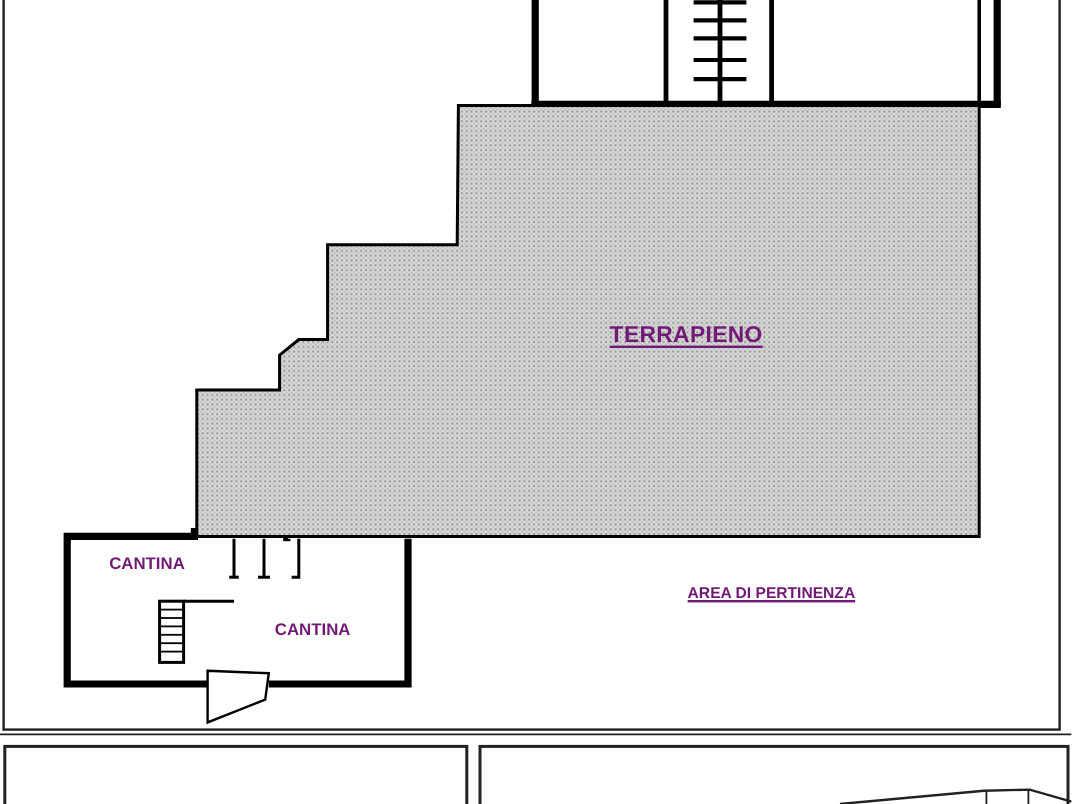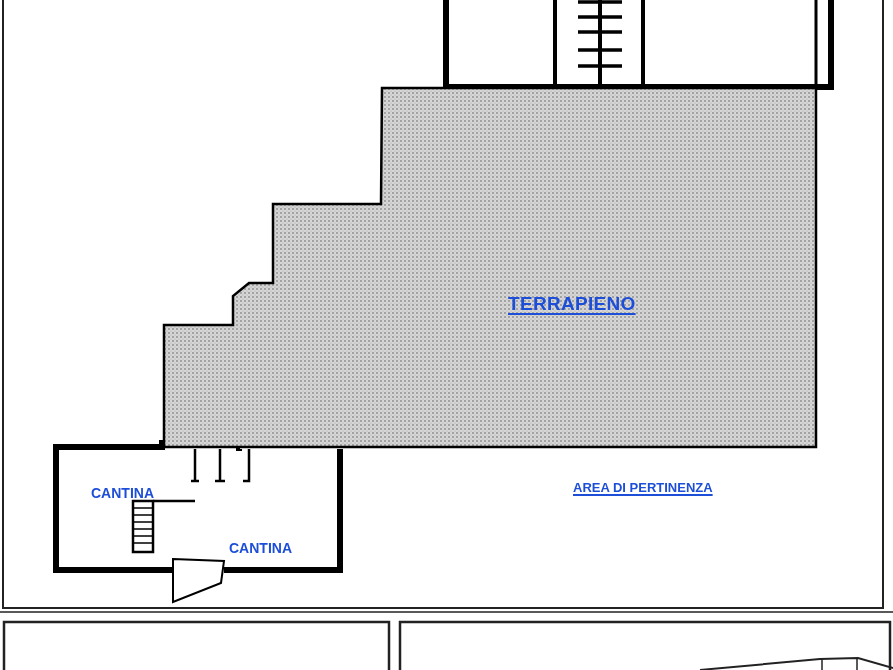--- a/index.html
+++ b/index.html
@@ -1,22 +1,22 @@
 <!DOCTYPE html>
 <html><head>
 <meta charset="utf-8">
 <style>
   html, body { margin: 0; padding: 0; background: #ffffff; }
   body { width: 893px; height: 670px; overflow: hidden; position: relative; font-family: "Liberation Sans", sans-serif; }
   #plan { position: absolute; left: 0; top: 0; width: 893px; height: 670px; }
-  .label { position: absolute; font-family: "Liberation Sans", sans-serif; font-weight: bold; color: #1d4ed8; white-space: nowrap; margin-top: 24px; }
+  .label { position: absolute; font-family: "Liberation Sans", sans-serif; font-weight: bold; color: #701a75; white-space: nowrap; }
   .lbl-terrapieno { left: 508px; top: 269px; font-size: 19px; letter-spacing: 0.3px; text-decoration: underline; text-decoration-thickness: 2px; text-underline-offset: 3px; }
   .lbl-cantina1 { left: 91px; top: 461px; font-size: 14px; }
   .lbl-cantina2 { left: 229px; top: 516px; font-size: 14px; }
-  .lbl-area { left: 573px; top: 456px; font-size: 13px; text-decoration: underline; text-decoration-thickness: 2px; text-underline-offset: 2px; }
+  .lbl-area { left: 573px; top: 486px; font-size: 13px; text-decoration: underline; text-decoration-thickness: 2px; text-underline-offset: 2px; }
 </style>
 </head>
 <body>
 
 <svg id="plan" viewBox="0 0 893 670" xmlns="http://www.w3.org/2000/svg">
   <defs>
     <pattern id="dots" width="4" height="4" patternUnits="userSpaceOnUse">
       <rect width="4" height="4" fill="#d6d6d6"></rect>
       <circle cx="1" cy="1" r="0.9" fill="#8a8a8a"></circle>
       <circle cx="3" cy="3" r="0.6" fill="#a8a8a8"></circle>

